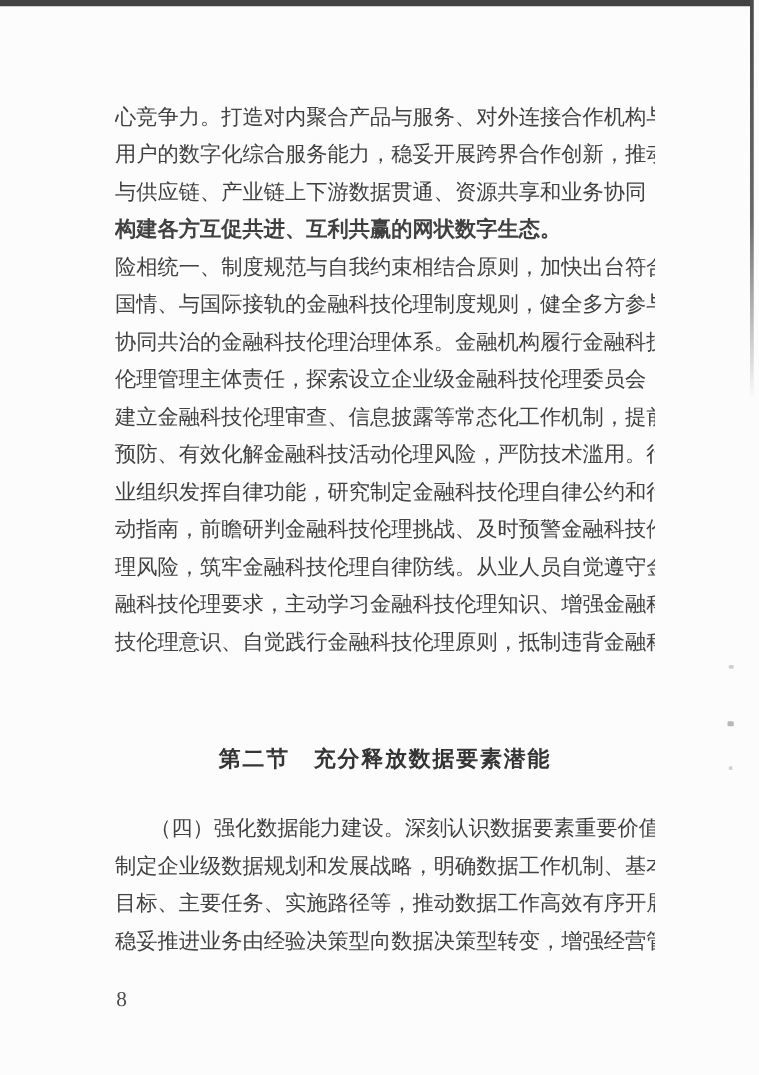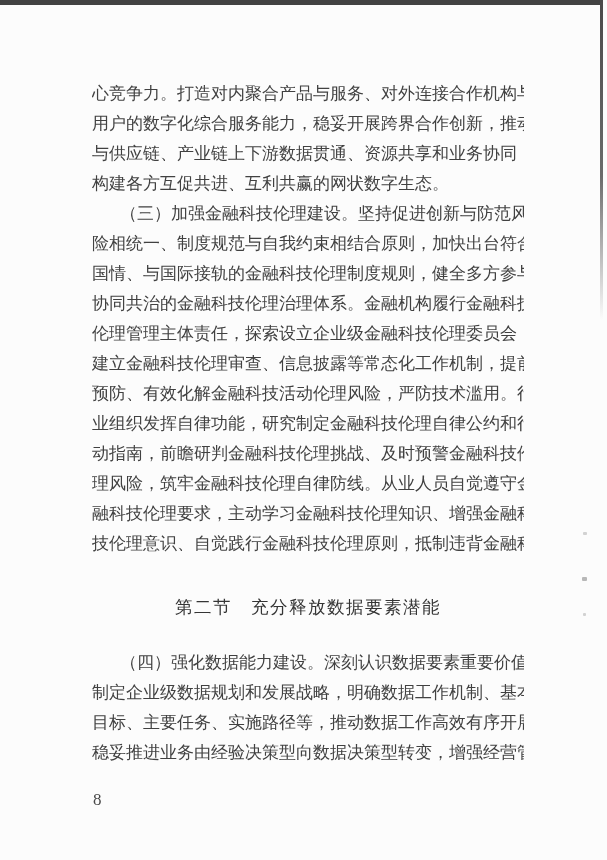--- a/index.html
+++ b/index.html
@@ -50,32 +50,33 @@
   .text-lower { top: 648px; }
   .line {
     height: 30px;
     overflow: hidden;
     text-align: justify;
     text-align-last: justify;
     white-space: nowrap;
   }
   .line.end {
     text-align-last: left;
+    font-weight: bold;
   }
   .line.indent {
     padding-left: 28px;
   }
   .heading {
     position: absolute;
     top: 594px;
     left: 92px;
     width: 432px;
     text-align: center;
     font-size: 17.5px;
-    font-weight: normal;
+    font-weight: bold;
     color: #353535;
     letter-spacing: 1.5px;
     line-height: 26px;
   }
   .page-number {
     position: absolute;
     top: 790px;
     left: 93px;
     font-size: 17px;
     color: #4a4a4a;
@@ -87,21 +88,20 @@
 <div class="page">
 
   <div class="edge-top"></div>
   <div class="edge-right"></div>
 
   <div class="text-block text-upper" id="upper-text">
       <div class="line">心竞争力。打造对内聚合产品与服务、对外连接合作机构与</div>
       <div class="line">用户的数字化综合服务能力，稳妥开展跨界合作创新，推动</div>
       <div class="line">与供应链、产业链上下游数据贯通、资源共享和业务协同，</div>
       <div class="line end">构建各方互促共进、互利共赢的网状数字生态。</div>
-      <div class="line indent">（三）加强金融科技伦理建设。坚持促进创新与防范风</div>
       <div class="line">险相统一、制度规范与自我约束相结合原则，加快出台符合</div>
       <div class="line">国情、与国际接轨的金融科技伦理制度规则，健全多方参与、</div>
       <div class="line">协同共治的金融科技伦理治理体系。金融机构履行金融科技</div>
       <div class="line">伦理管理主体责任，探索设立企业级金融科技伦理委员会，</div>
       <div class="line">建立金融科技伦理审查、信息披露等常态化工作机制，提前</div>
       <div class="line">预防、有效化解金融科技活动伦理风险，严防技术滥用。行</div>
       <div class="line">业组织发挥自律功能，研究制定金融科技伦理自律公约和行</div>
       <div class="line">动指南，前瞻研判金融科技伦理挑战、及时预警金融科技伦</div>
       <div class="line">理风险，筑牢金融科技伦理自律防线。从业人员自觉遵守金</div>
       <div class="line">融科技伦理要求，主动学习金融科技伦理知识、增强金融科</div>

